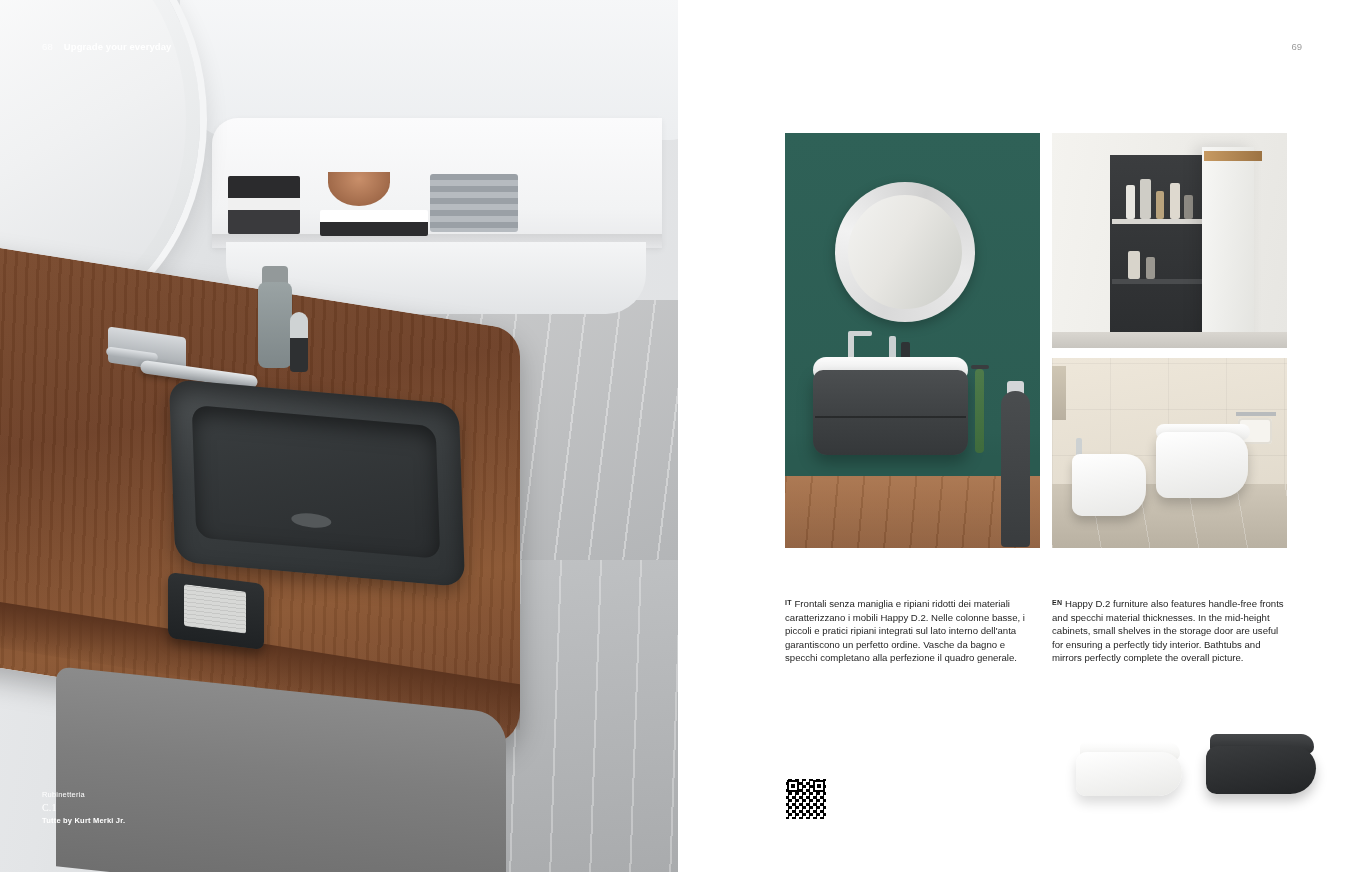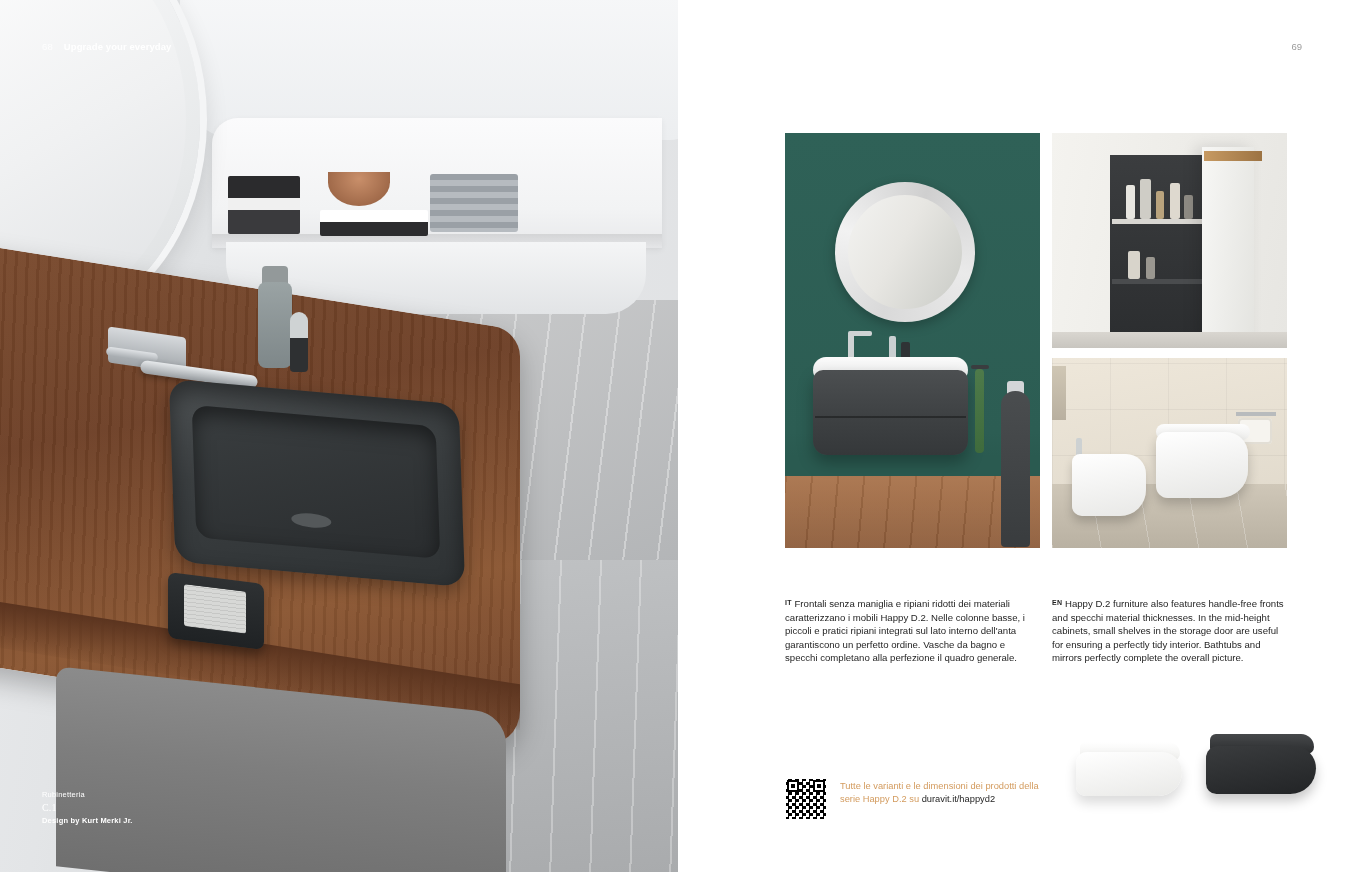--- a/index.html
+++ b/index.html
@@ -453,21 +453,21 @@
     </div>
 
     <div class="left-header">
       <span class="folio">68</span>
       <span>Upgrade your everyday</span>
     </div>
 
     <div class="left-caption">
       <div>Rubinetteria</div>
       <div class="big">C.1</div>
-      <div class="bold">Design by Kurt Merki Jr.</div>
+      <div class="bold">Tutte by Kurt Merki Jr.</div>
     </div>
   </div>
 
   <div class="right-page">
 
     <div class="folio-right">69</div>
 
     <div class="img-green">
       <div class="green-floor"></div>
       <div class="g-mirror">
@@ -519,24 +519,20 @@
       <span class="lang">IT</span>
       <span>Frontali senza maniglia e ripiani ridotti dei materiali caratterizzano i mobili Happy D.2. Nelle colonne basse, i piccoli e pratici ripiani integrati sul lato interno dell'anta garantiscono un perfetto ordine. Vasche da bagno e specchi completano alla perfezione il quadro generale.</span>
     </div>
 
     <div class="copy copy-en">
       <span class="lang">EN</span>
       <span>Happy D.2 furniture also features handle-free fronts and specchi material thicknesses. In the mid-height cabinets, small shelves in the storage door are useful for ensuring a perfectly tidy interior. Bathtubs and mirrors perfectly complete the overall picture.</span>
     </div>
 
     <div class="qr"></div>
-    <div class="qr-caption">
-      <span class="link">Tutte le varianti e le dimensioni dei prodotti della serie Happy D.2 su</span>
-      <span class="url">duravit.it/happyd2</span>
-    </div>
 
     <div class="prod-white">
       <div class="lid"></div>
       <div class="body"></div>
     </div>
     <div class="prod-black">
       <div class="lid"></div>
       <div class="body"></div>
     </div>
 

